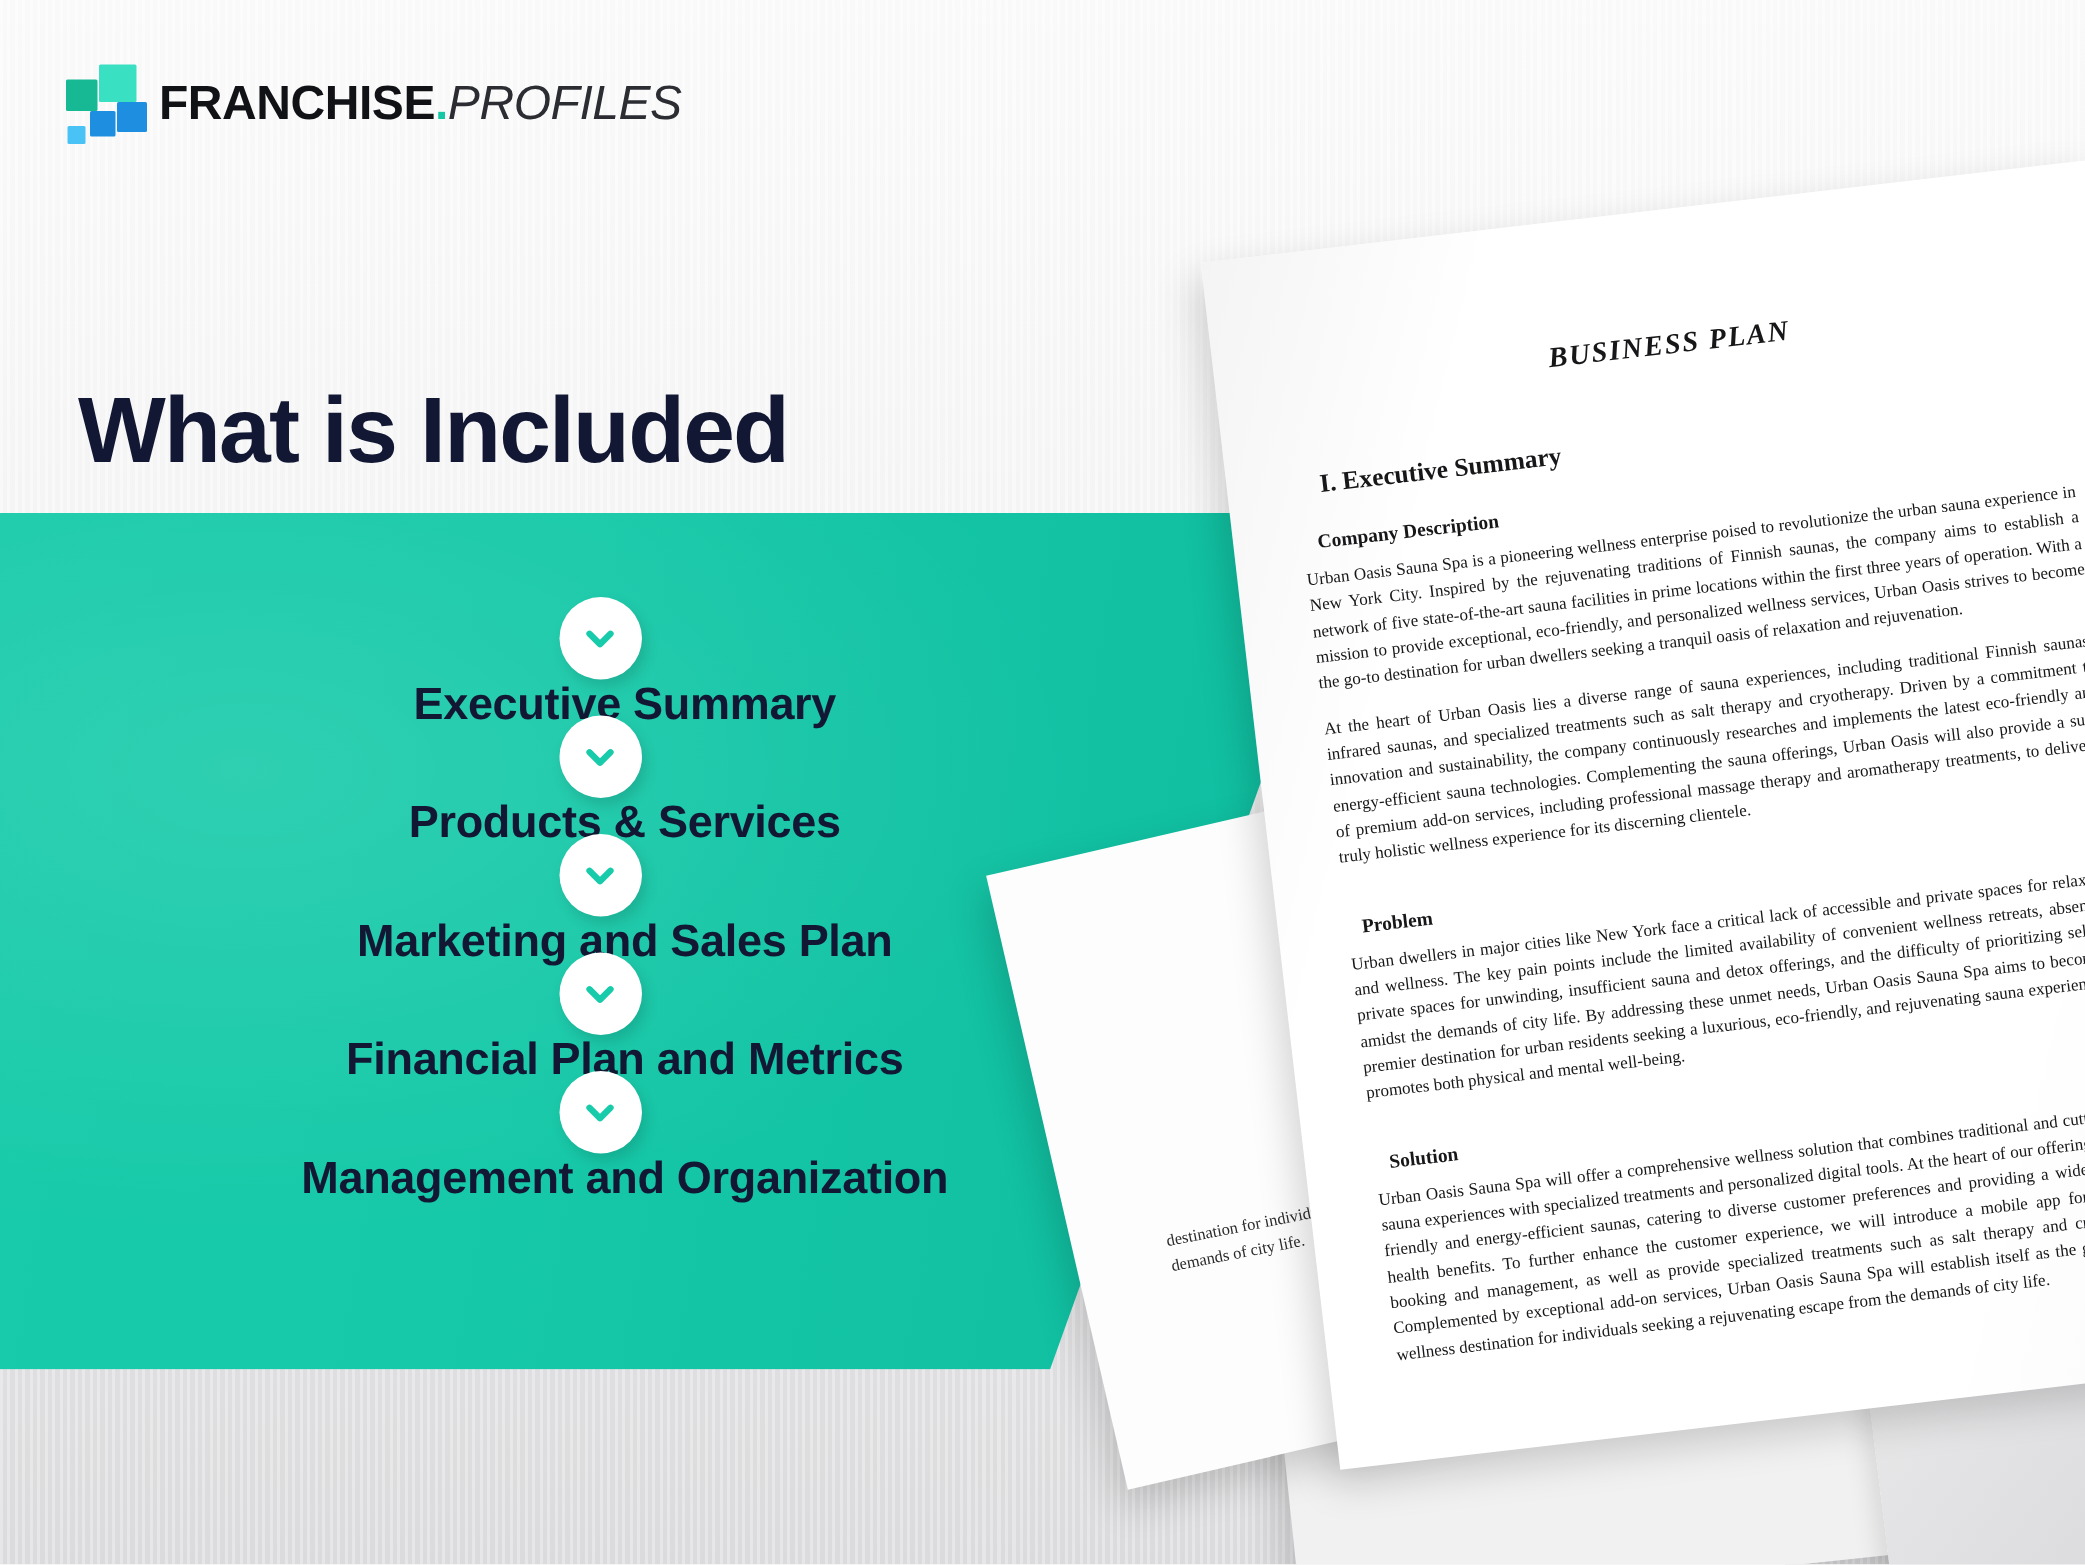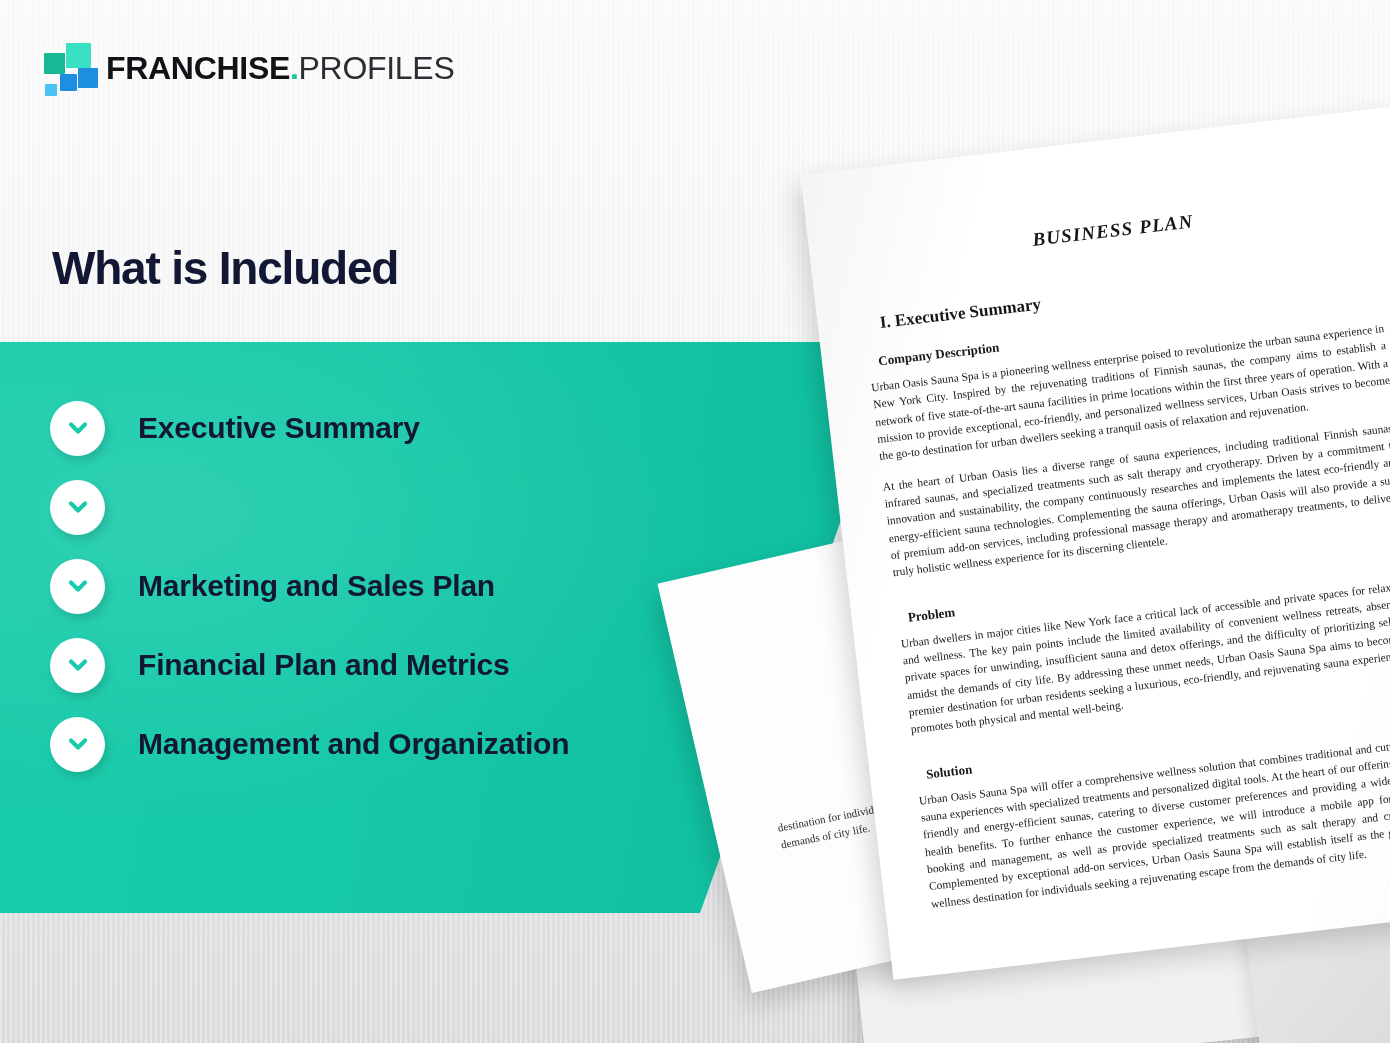--- a/index.html
+++ b/index.html
@@ -69,28 +69,28 @@
     font-size: 32px;
     letter-spacing: -0.3px;
     line-height: 1;
     white-space: nowrap;
     color: #111216;
     display: flex;
     align-items: baseline;
   }
   #logo-word .w-bold { font-weight: 700; }
   #logo-word .w-dot  { font-weight: 700; color: #14c8a6; }
-  #logo-word .w-thin { font-weight: 400; color: #2b2d33; }
+  #logo-word .w-thin { font-weight: 400; color: #2b2d33; font-style: italic; }
 
   
   #page-title {
     position: absolute;
     left: 52px;
     top: 213px;
-    font-size: 46px;
+    font-size: 62px;
     font-weight: 700;
     letter-spacing: -1.2px;
     color: #121833;
     line-height: 1.05;
     white-space: nowrap;
   }
 
   
   #teal-band {
     position: absolute;
@@ -112,20 +112,21 @@
     position: absolute;
     left: 50px;
     top: 398px;
     width: 700px;
   }
   .list-item {
     display: flex;
     align-items: center;
     height: 60px;
     margin-bottom: 19px;
+    flex-direction: column;
   }
   .chev-circle {
     position: relative;
     flex: 0 0 auto;
     width: 55px;
     height: 55px;
     border-radius: 50%;
     background: #ffffff;
     box-shadow: 3px 5px 9px rgba(0,0,0,0.13);
     display: flex;
@@ -284,20 +285,21 @@
       </span>
       <span class="item-label">Executive Summary</span>
     </div>
 
     <div class="list-item">
       <span class="chev-circle">
         <svg width="28" height="28" viewBox="0 0 28 28" aria-hidden="true">
           <path d="M7 10.5 L14 17.5 L21 10.5" fill="none" stroke="#18cbaa" stroke-width="4.2" stroke-linecap="round" stroke-linejoin="round"></path>
         </svg>
       </span>
+      <span class="item-label">Products &amp; Services</span>
     </div>
 
 
     <div class="list-item">
       <span class="chev-circle">
         <svg width="28" height="28" viewBox="0 0 28 28" aria-hidden="true">
           <path d="M7 10.5 L14 17.5 L21 10.5" fill="none" stroke="#18cbaa" stroke-width="4.2" stroke-linecap="round" stroke-linejoin="round"></path>
         </svg>
       </span>
       <span class="item-label">Marketing and Sales Plan</span>

